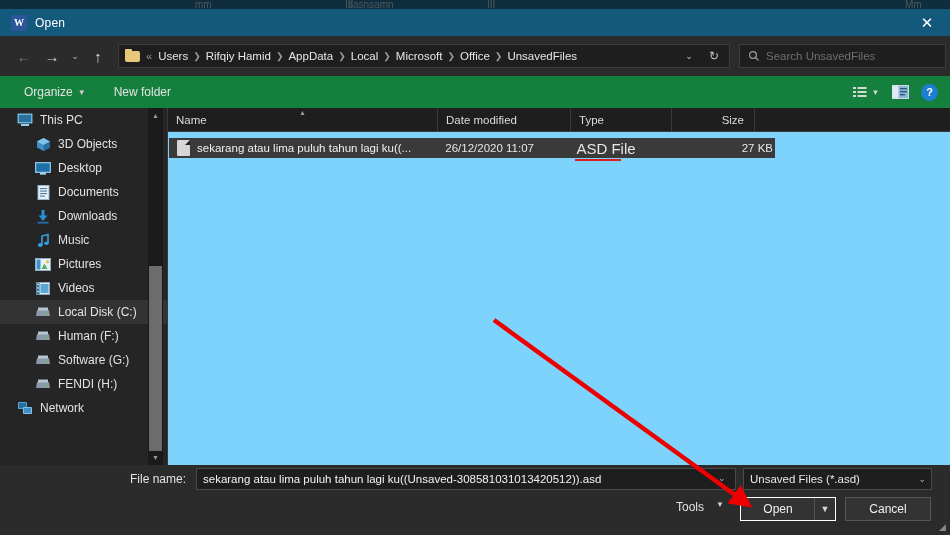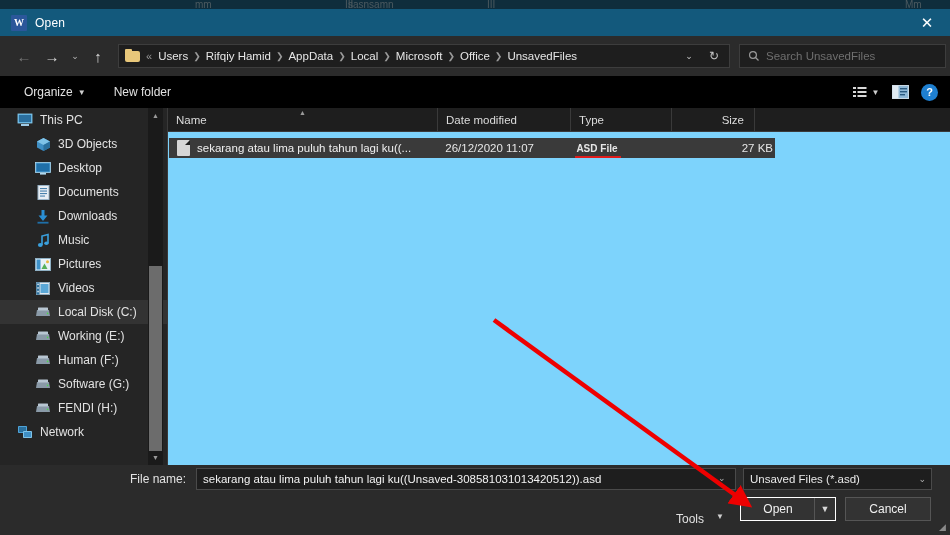--- a/index.html
+++ b/index.html
@@ -119,21 +119,21 @@
   .search-ico {
     margin-left: 8px; margin-right: 6px; flex: none;
     color: #8f8f8f; font-size: 11px;
     display: flex; align-items: center;
   }
   .search-ph { color: #6f6f6f; font-size: 11.5px; }
 
   
   .cmdbar {
     position: absolute; left: 0; top: 76px; width: 950px; height: 32px;
-    background: #000000;
+    background: #15803d;
     display: flex; align-items: center;
   }
   .cmd-item {
     color: #e2e2e2; font-size: 12px; cursor: pointer;
     display: flex; align-items: center; gap: 5px;
     padding: 3px 7px;
   }
   .cmd-item.organize { margin-left: 17px; }
   .cmd-item.newfolder { margin-left: 14px; align-items: center; }
   .caret {
@@ -224,21 +224,21 @@
     background: #d6d6d6; position: relative; flex: none;
     border-radius: 1px;
   }
   .file-ico::after {
     content: ""; position: absolute; right: 0; top: 0;
     border-width: 0 0 5px 5px; border-style: solid;
     border-color: transparent transparent #1e1e1e transparent;
   }
   .cell-name { color: #f0f0f0; font-size: 11.5px; width: 250px; overflow: hidden; white-space: nowrap; }
   .cell-date { color: #e6e6e6; font-size: 11.5px; width: 132px; }
-  .cell-type { color: #e6e6e6; font-size: 10px; width: 100px; position: relative; font-weight: bold; }
+  .cell-type { color: #e6e6e6; font-size: 15px; width: 100px; position: relative; }
   .cell-size { color: #e6e6e6; font-size: 11.5px; width: 100px; text-align: right; padding-right: 2px; }
   .redunderline {
     position: absolute; left: -1px; bottom: -4px; width: 46px; height: 2px;
     background: #e01b1b;
   }
 
   
   .bottom {
     position: absolute; left: 0; top: 465px; width: 950px; height: 70px;
     background: #2b2b2b;
@@ -265,21 +265,21 @@
     display: flex; align-items: center; cursor: pointer;
   }
   .ftype span { color: #e8e8e8; font-size: 11.5px; padding-left: 6px; }
   .ftype .dd {
     position: absolute; right: 5px; color: #b0b0b0; font-size: 9px;
   }
 
   .tools {
     position: absolute; left: 676px; top: 500px;
     color: #e2e2e2; font-size: 12px; cursor: pointer;
-    display: flex; gap: 12px; margin-top: 12px;
+    display: flex; gap: 12px;
   }
   .btn {
     position: absolute; height: 24px;
     background: #333333; border: 1px solid #555555;
     color: #f0f0f0; font-size: 12px;
     display: flex; align-items: center; justify-content: center;
     cursor: pointer;
     font-family: "Liberation Sans", sans-serif;
   }
   .btn-open {
@@ -502,30 +502,20 @@
         <span>Local Disk (C:)</span>
       </div>
       <div class="nav-item nav-indent-1">
         <span class="ni-ico">
           <svg width="16" height="12" viewBox="0 0 16 12">
             <path d="M2 4 L14 4 L15 10 L1 10 Z" fill="#8a9aa8"></path>
             <rect x="3" y="1.5" width="10" height="3" rx="0.6" fill="#b8c6d2"></rect>
             <circle cx="12.6" cy="7.4" r="0.8" fill="#4ad84a"></circle>
           </svg>
         </span>
-        <span>Working (E:)</span>
-      </div>
-      <div class="nav-item nav-indent-1">
-        <span class="ni-ico">
-          <svg width="16" height="12" viewBox="0 0 16 12">
-            <path d="M2 4 L14 4 L15 10 L1 10 Z" fill="#8a9aa8"></path>
-            <rect x="3" y="1.5" width="10" height="3" rx="0.6" fill="#b8c6d2"></rect>
-            <circle cx="12.6" cy="7.4" r="0.8" fill="#4ad84a"></circle>
-          </svg>
-        </span>
         <span>Human (F:)</span>
       </div>
       <div class="nav-item nav-indent-1">
         <span class="ni-ico">
           <svg width="16" height="12" viewBox="0 0 16 12">
             <path d="M2 4 L14 4 L15 10 L1 10 Z" fill="#8a9aa8"></path>
             <rect x="3" y="1.5" width="10" height="3" rx="0.6" fill="#b8c6d2"></rect>
             <circle cx="12.6" cy="7.4" r="0.8" fill="#4ad84a"></circle>
           </svg>
         </span>

